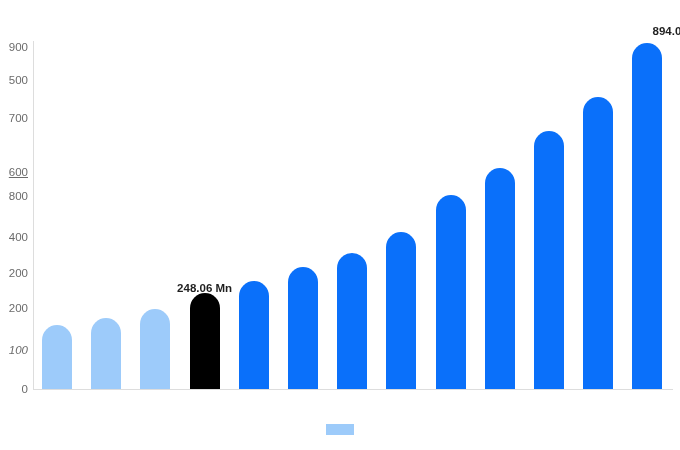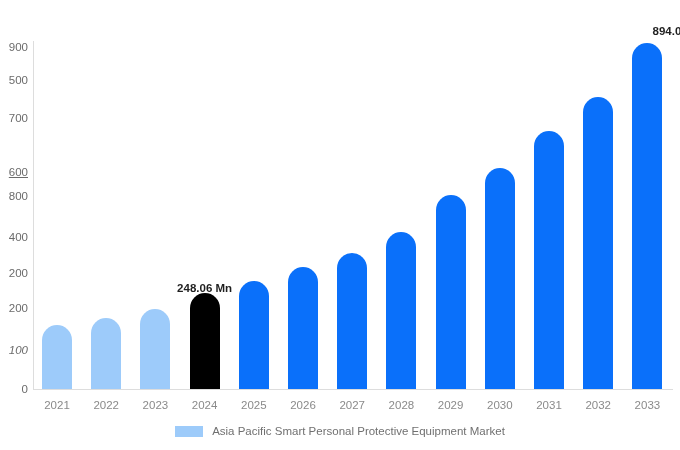--- a/index.html
+++ b/index.html
@@ -187,34 +187,18 @@
       <div class="bar bright" title="2027: 352" style="left: 304.2px; height: 136.107px;"></div>
       <div class="bar bright" title="2028: 406" style="left: 353.4px; height: 156.987px;"></div>
       <div class="bar bright" title="2029: 502" style="left: 402.6px; height: 194.107px;"></div>
       <div class="bar bright" title="2030: 571" style="left: 451.8px; height: 220.787px;"></div>
       <div class="bar bright" title="2031: 667" style="left: 501px; height: 257.907px;"></div>
       <div class="bar bright" title="2032: 755" style="left: 550.2px; height: 291.933px;"></div>
       <div class="bar bright" title="2033: 894.09" style="left: 599.4px; height: 345.715px;"></div>
       <div class="value-label" style="left: 647px; top: -15.7148px;">894.09 Mn</div>
     </div>
 
-  <div class="x-labels">
-      <div class="x-tick" style="left: 24px;">2021</div>
-      <div class="x-tick" style="left: 73.2px;">2022</div>
-      <div class="x-tick" style="left: 122.4px;">2023</div>
-      <div class="x-tick" style="left: 171.6px;">2024</div>
-      <div class="x-tick" style="left: 220.8px;">2025</div>
-      <div class="x-tick" style="left: 270px;">2026</div>
-      <div class="x-tick" style="left: 319.2px;">2027</div>
-      <div class="x-tick" style="left: 368.4px;">2028</div>
-      <div class="x-tick" style="left: 417.6px;">2029</div>
-      <div class="x-tick" style="left: 466.8px;">2030</div>
-      <div class="x-tick" style="left: 516px;">2031</div>
-      <div class="x-tick" style="left: 565.2px;">2032</div>
-      <div class="x-tick" style="left: 614.4px;">2033</div>
-    </div>
 
   <div class="legend">
     <span class="legend-swatch"></span>
-    <span class="legend-label">Asia Pacific Smart Personal Protective Equipment Market</span>
   </div>
 
 </div>
 
 </body></html>

